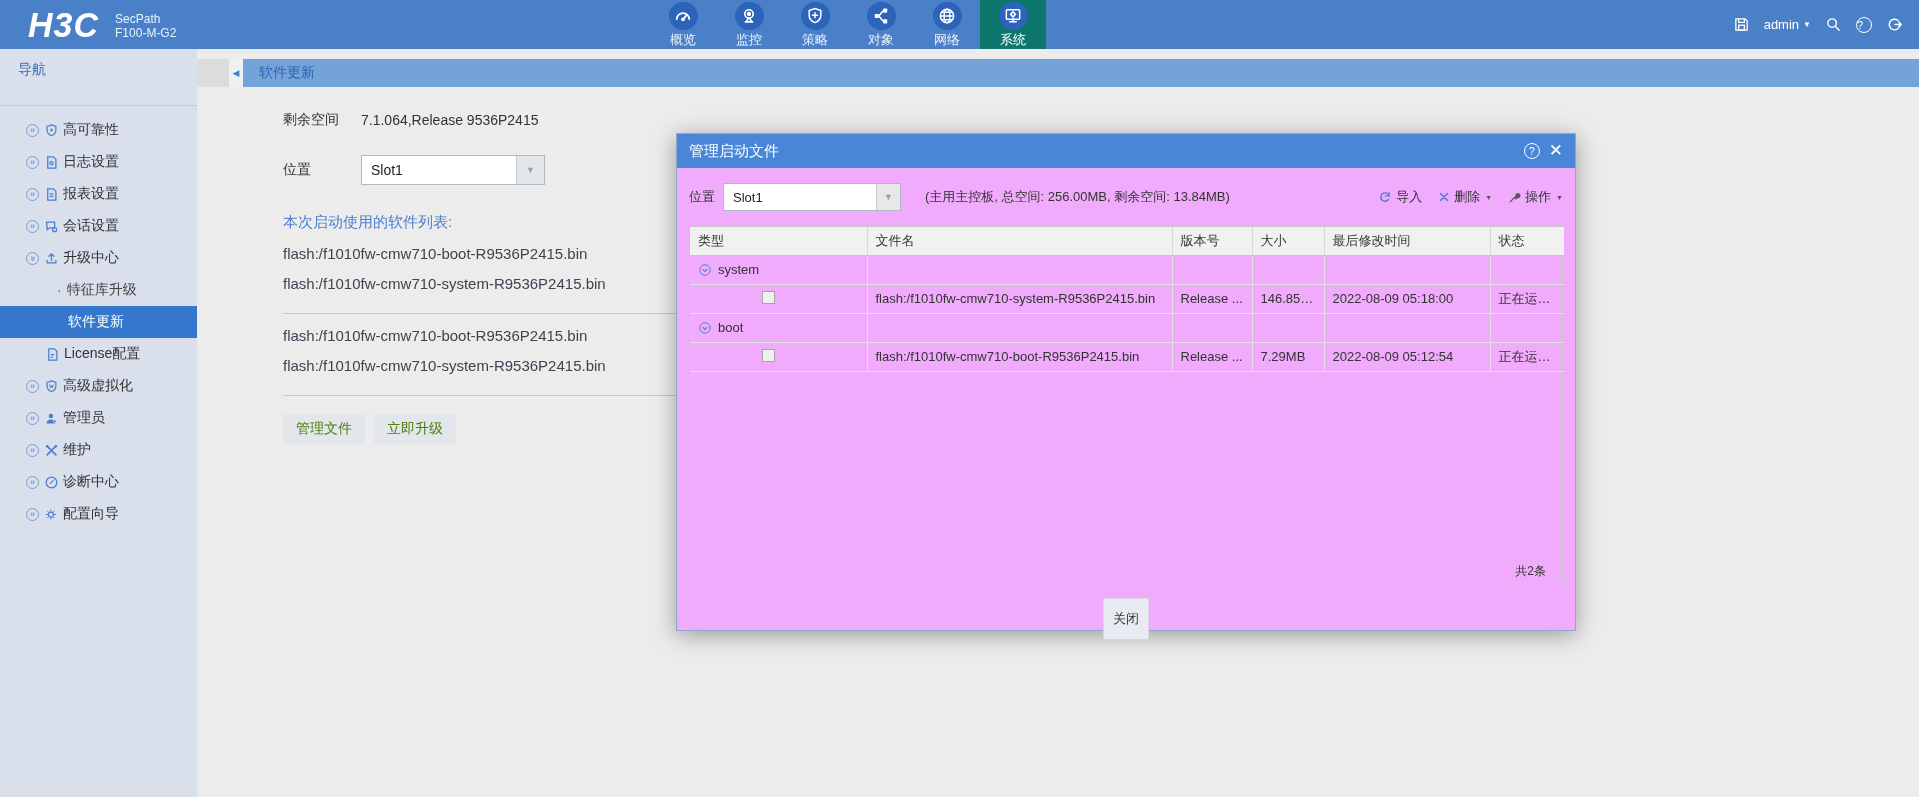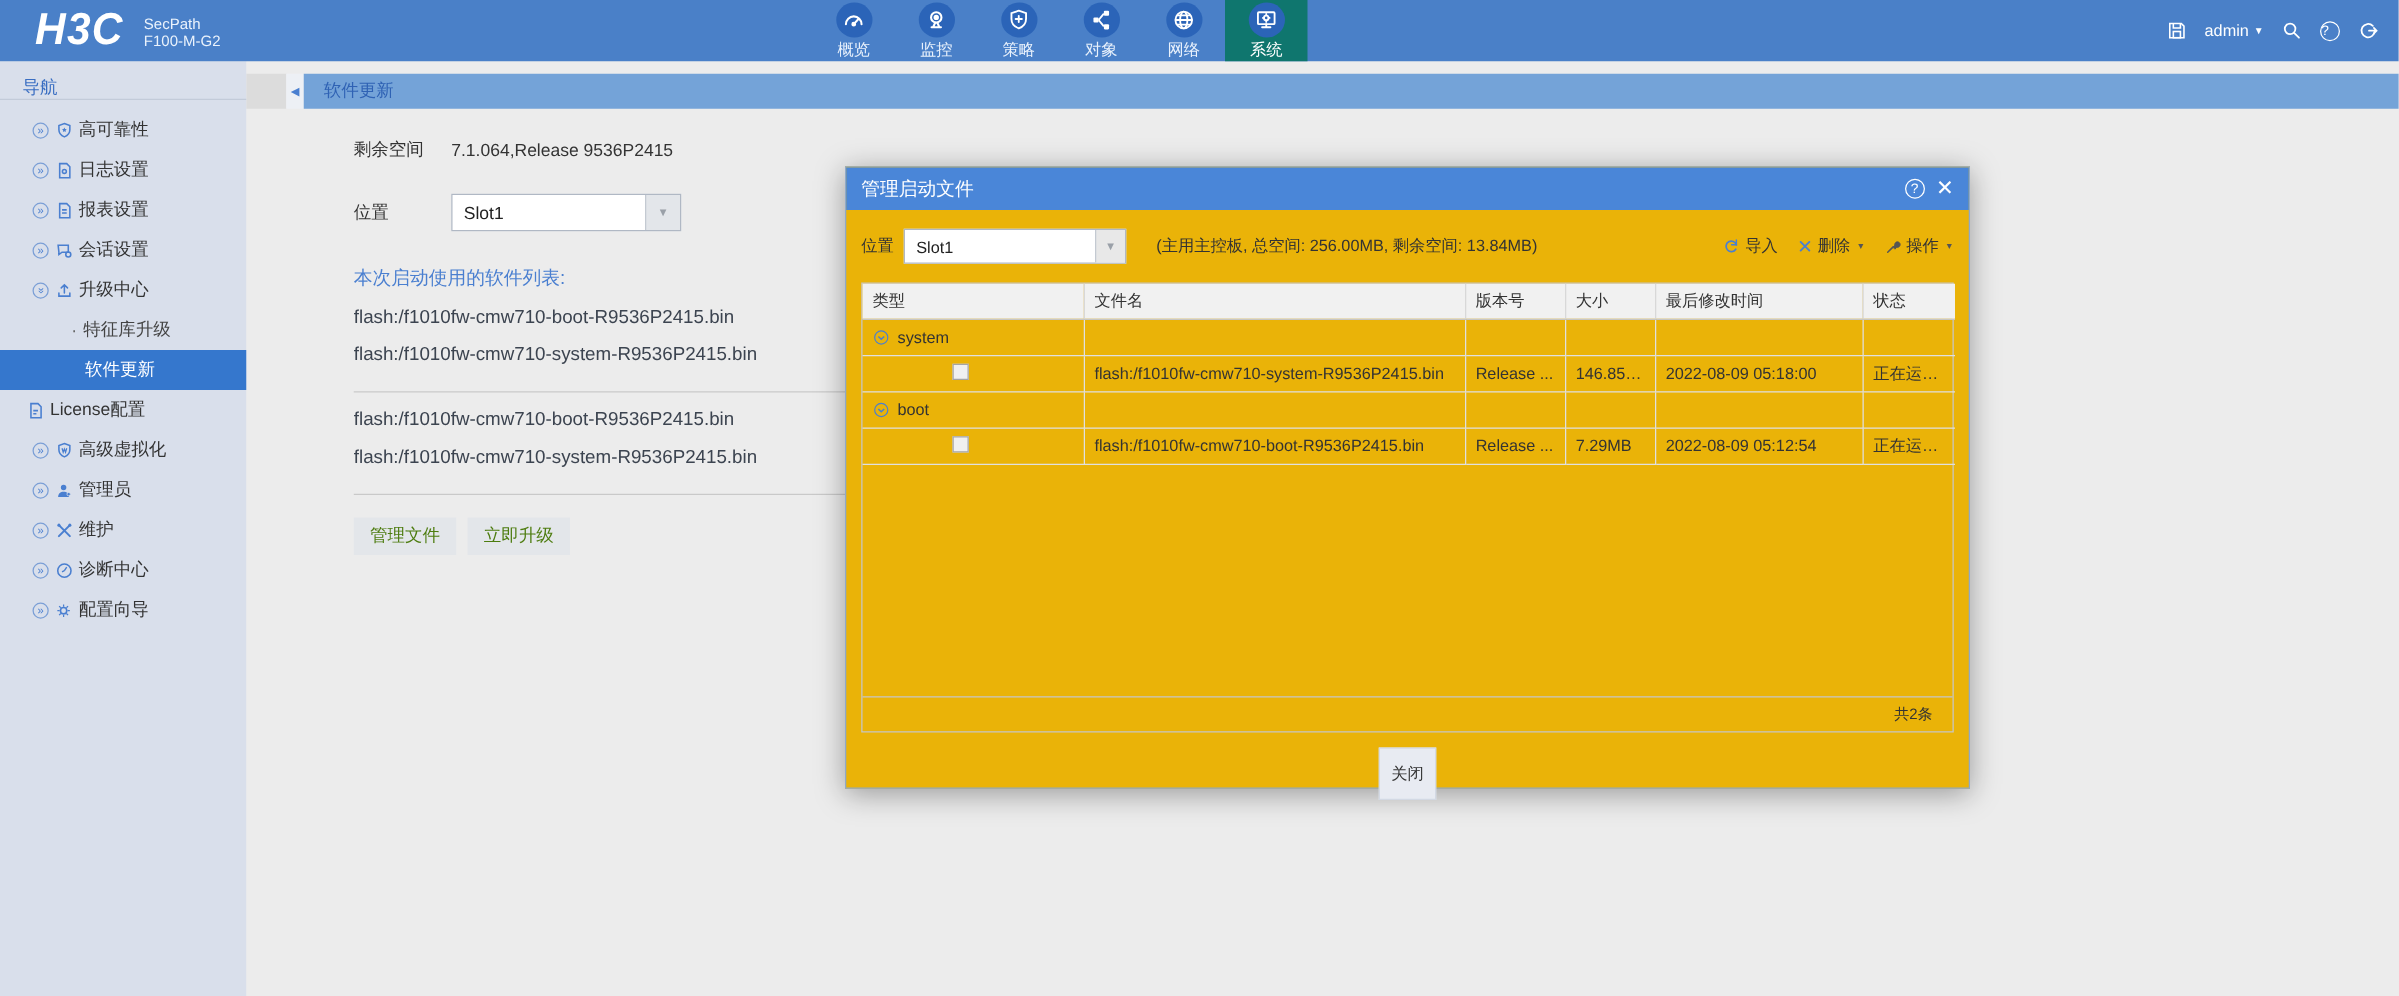--- a/index.html
+++ b/index.html
@@ -19,30 +19,30 @@
   .nav-label { font-size:13px; color:#e9f1fc; margin-top:1px; }
   .nav-item.active .nav-label { color:#fff; }
   .top-right { position:absolute; right:16px; top:0; height:49px; display:flex; align-items:center; gap:14px; color:#fff; }
   .top-right .tr-item { display:flex; align-items:center; gap:4px; cursor:pointer;justify-content:space-between; }
   .admin-label { font-size:13px; color:#fff; }
   .caret { font-size:8px; color:#fff; }
   .help-circle { width:16px; height:16px; border:1.5px solid #fff; border-radius:50%; font-size:11px; display:flex; align-items:center; justify-content:center; color:#fff; }
 
   
   .sidebar { position:absolute; left:0; top:49px; width:197px; height:748px; background:#d9dfeb; z-index:2; }
-  .nav-title { color:#3a6ec2; font-size:14px; padding:12px 0 0 18px; border-bottom:1px solid #c3cbd9; }
+  .nav-title { color:#3a6ec2; font-size:14px; padding:12px 0 26px 18px; border-bottom:1px solid #c3cbd9; }
   .side-list { list-style:none; padding-top:8px; }
   .side-item { height:32px; display:flex; align-items:center; padding-left:26px; font-size:14px; color:#333; cursor:pointer; }
   .side-item .circ { width:13px; height:13px; min-width:13px; border:1px solid #7b9fd6; border-radius:50%; color:#4a7fd0; font-size:9px; line-height:11px; text-align:center; margin-right:4px; }
   .side-item .circ.expanded { transform:rotate(90deg); }
   .side-item .sicon { width:16px; height:16px; margin-right:4px; display:flex; align-items:center; justify-content:center; }
   .side-item.sub { padding-left:57px; color:#444; }
   .side-item.sub .bullet { margin-right:5px; color:#666; }
   .side-item.selected { background:#3577cd; color:#fff; padding-left:68px; }
-  .side-item.noChev { padding-left:20px; }
+  .side-item.noChev { padding-left:44px; }
 
   
   .content { position:absolute; left:197px; top:49px; right:0; bottom:0; background:#ececec; }
   .crumb-row { display:flex; height:28px; margin-top:10px; }
   .crumb-gutter { width:32px; background:#dcdcdc; }
   .collapse-tab { width:14px; background:#edf0f5; color:#4a7fd0; font-size:9px; display:flex; align-items:center; justify-content:center; cursor:pointer; }
   .crumb-bar { flex:1; background:#74a3d8; display:flex; align-items:center; padding-left:16px; }
   .crumb-title { color:#2f62b4; font-size:14px; }
   .page { padding:14px 0 0 86px; }
   .field-row { display:flex; align-items:center; margin-top:10px; }
@@ -52,21 +52,21 @@
   .select { display:flex; width:184px; height:30px; border:1px solid #b0b8c4; background:#fff; cursor:pointer; }
   .sel-text { flex:1; font-size:14px; padding:6px 0 0 9px; color:#222; }
   .sel-btn { width:28px; background:#e3e6ea; border-left:1px solid #c4cad2; display:flex; align-items:center; justify-content:center; color:#9aa0a8; font-size:9px; }
   .list-title { color:#4a7fd0; font-size:15px; margin-top:28px; }
   .file-line { color:#3c4450; font-size:15px; margin-top:13px; }
   .divider { width:1270px; height:1px; background:#c9c9c9; margin-top:21px; }
   .btn-row { margin-top:18px; display:flex; gap:9px; }
   .gray-btn { background:#e3e6ea; color:#4d7c0f; font-size:14px; padding:6px 13px; border:none; cursor:pointer; }
 
   
-  .modal { position:absolute; left:676px; top:133px; width:900px; height:498px; background:#eab308; border:1px solid #8fa9c9; box-shadow:0 4px 22px rgba(0,0,0,0.35); z-index:10; }
+  .modal { position:absolute; left:676px; top:133px; width:900px; height:498px; background:#f0abfc; border:1px solid #8fa9c9; box-shadow:0 4px 22px rgba(0,0,0,0.35); z-index:10; }
   .modal-header { height:34px; background:#4a86d8; display:flex; align-items:center; padding:0 12px; }
   .modal-title { color:#fff; font-size:15px; flex:1; }
   .mh-icons { display:flex; align-items:center; gap:9px; }
   .mh-help { width:16px; height:16px; border:1.4px solid #fff; border-radius:50%; color:#fff; font-size:11px; display:flex; align-items:center; justify-content:center; cursor:pointer; }
   .mh-close { color:#fff; font-size:17px; cursor:pointer; line-height:16px; }
   .modal-body { padding:14px 12px 0 12px; }
   .mtool-row { display:flex; align-items:center; height:30px; }
   .mtool-label { font-size:13px; margin-right:8px; }
   .m-select { width:178px; height:28px; }
   .m-select .sel-text { font-size:13px; padding-top:6px; }

